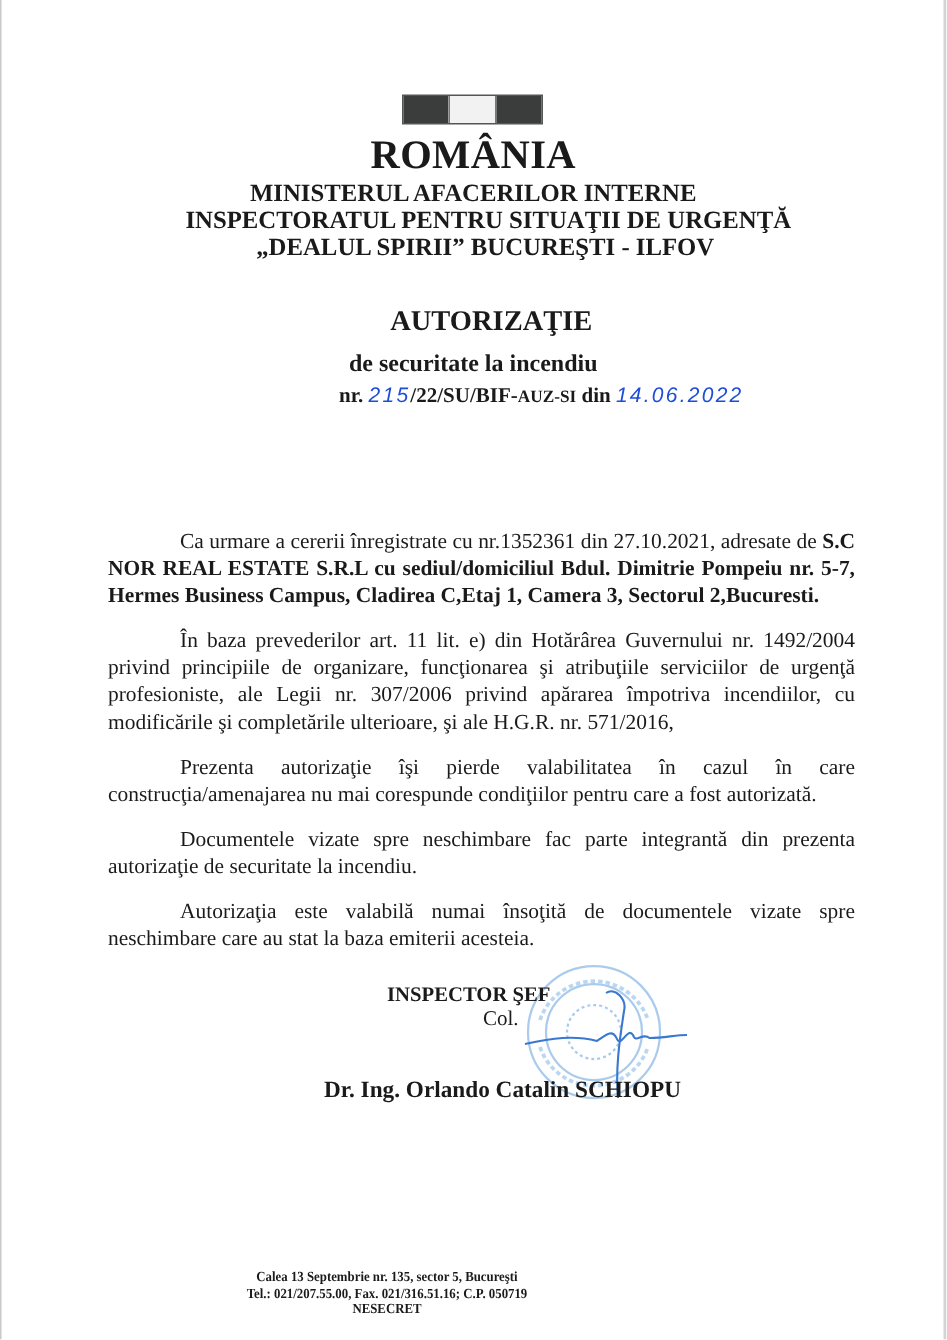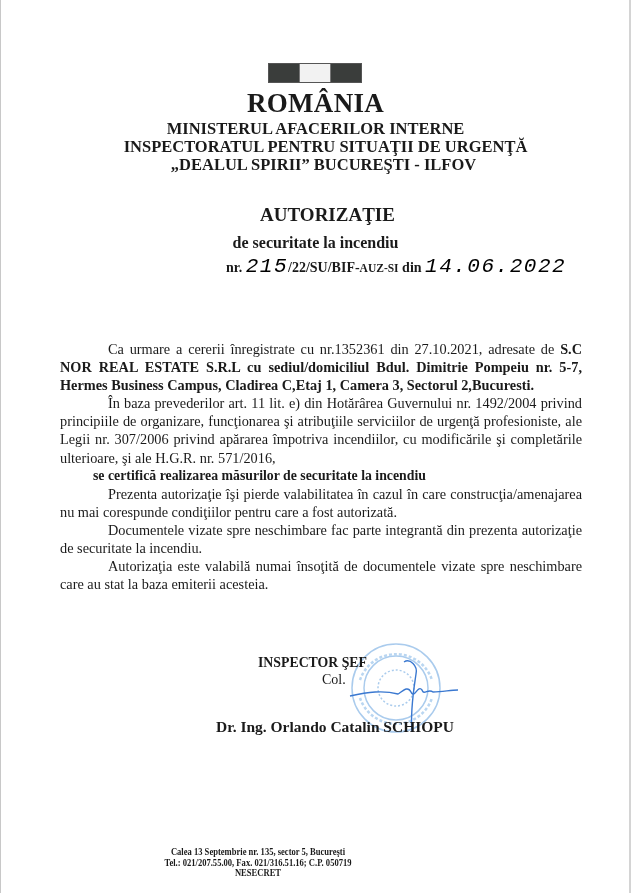--- a/index.html
+++ b/index.html
@@ -17,27 +17,27 @@
 
   .center { position: absolute; left: 0; width: 631px; text-align: center; font-weight: bold; }
   .country { top: 88px; font-size: 27px; letter-spacing: 0.3px; }
   .min1 { top: 119px; font-size: 16.5px; }
   .min2 { top: 137px; font-size: 16.5px; left: 10px; }
   .min3 { top: 155px; font-size: 16.5px; left: 8px; }
 
   .doc-title { top: 204px; font-size: 19px; left: 12px; }
   .doc-sub { top: 234px; font-size: 16px; left: 0; }
   .doc-nr { position: absolute; top: 255px; left: 226px; font-size: 14px; font-weight: bold; white-space: nowrap; }
-  .hand { font-family: Liberation Mono, monospace; font-style: italic; font-weight: normal; color: #000000;
-          font-size: 21px; letter-spacing: 1.5px; }
+  .hand { font-family: Liberation Sans, sans-serif; font-style: italic; font-weight: normal; color: #1d4ed8;
+          font-size: 14px; letter-spacing: 1.5px; }
   .small-caps { font-size: 11.5px; }
 
   .body { position: absolute; left: 60px; top: 340px; width: 522px; font-size: 14.3px; line-height: 18.1px;
           text-align: justify; }
-  .body p { margin: 0; }
+  .body p { margin: 12px; }
   .ind { text-indent: 48px; }
   .b { font-weight: bold; }
   .certifica { padding-left: 33px; font-weight: bold; font-size: 13.8px; }
   .imobile { text-indent: 138px; font-weight: bold; }
   .imobile .la { font-weight: normal; }
 
   .sig-block { position: absolute; top: 655px; left: 0; width: 631px; }
   .sig-title { position: absolute; left: 258px; top: 0; font-weight: bold; font-size: 13.8px; white-space: nowrap; }
   .sig-rank { position: absolute; left: 322px; top: 17px; font-size: 14px; }
   .sig-name { position: absolute; left: 216px; top: 63px; font-weight: bold; font-size: 15.5px; white-space: nowrap; }
@@ -70,21 +70,20 @@
 <div class="doc-nr">
   <span>nr.</span>
   <span class="hand">215</span><span>/22/SU/BIF-</span><span class="small-caps">AUZ-SI</span>
   <span>din</span>
   <span class="hand">14.06.2022</span>
 </div>
 
 <div class="body">
   <p class="ind"><span>Ca urmare a cererii înregistrate cu nr.1352361 din 27.10.2021, adresate de </span><span class="b">S.C NOR REAL ESTATE S.R.L cu sediul/domiciliul Bdul. Dimitrie Pompeiu nr. 5-7, Hermes Business Campus, Cladirea C,Etaj 1, Camera 3, Sectorul 2,Bucuresti.</span></p>
   <p class="ind">În baza prevederilor art. 11 lit. e) din Hotărârea Guvernului nr. 1492/2004 privind principiile de organizare, funcţionarea şi atribuţiile serviciilor de urgenţă profesioniste, ale Legii nr. 307/2006 privind apărarea împotriva incendiilor, cu modificările şi completările ulterioare, şi ale H.G.R. nr. 571/2016,</p>
-  <p class="certifica">se certifică realizarea măsurilor de securitate la incendiu</p>
   <p class="ind">Prezenta autorizaţie îşi pierde valabilitatea în cazul în care construcţia/amenajarea nu mai corespunde condiţiilor pentru care a fost autorizată.</p>
   <p class="ind">Documentele vizate spre neschimbare fac parte integrantă din prezenta autorizaţie de securitate la incendiu.</p>
   <p class="ind">Autorizaţia este valabilă numai însoţită de documentele vizate spre neschimbare care au stat la baza emiterii acesteia.</p>
 </div>
 
 <svg class="stamp" viewBox="0 0 120 100">
   <g fill="none" stroke="#9cc3ea" stroke-width="1.5" opacity="0.85">
     <ellipse cx="58" cy="48" rx="44" ry="44"></ellipse>
     <ellipse cx="58" cy="48" rx="32" ry="32"></ellipse>
     <ellipse cx="58" cy="48" rx="18" ry="18" stroke-dasharray="2 2"></ellipse>

